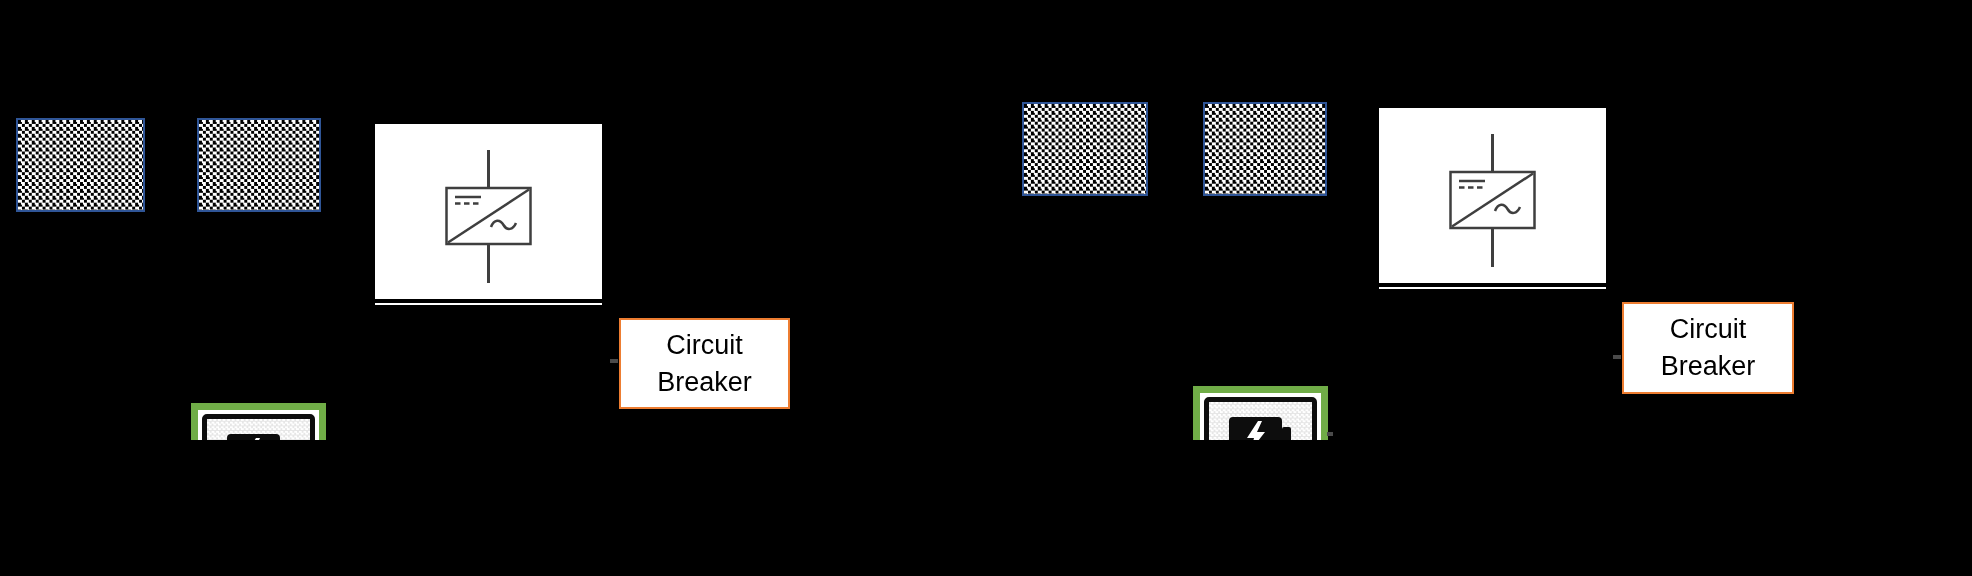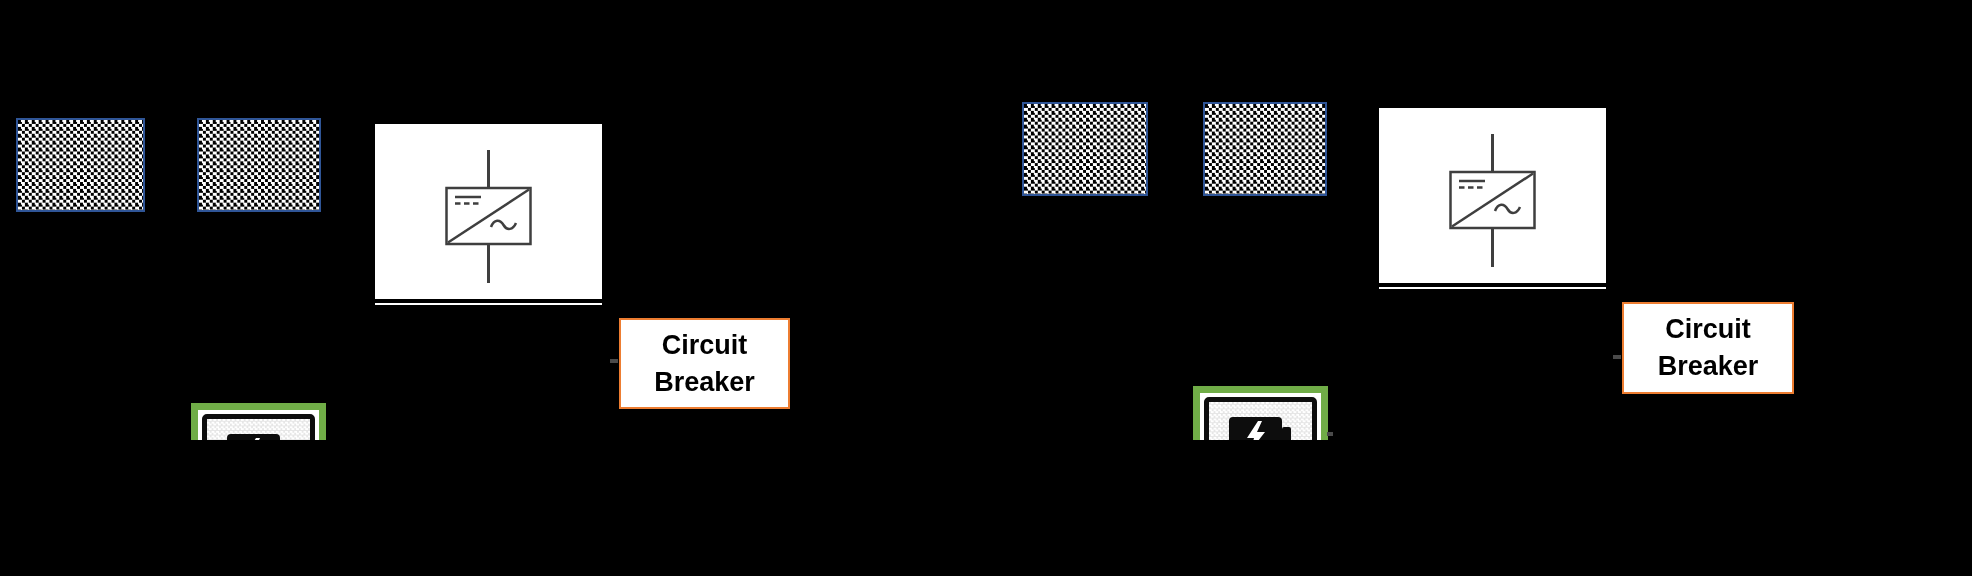--- a/index.html
+++ b/index.html
@@ -2,21 +2,20 @@
 <html style="--background: #000000; --placeholder-border: #2F5597; --breaker-border: #ED7D31; --battery-border: #70AD47; --inverter-line: #3F3F3F; --breaker-text: #000000; --box-fill: #FFFFFF;"><head>
 <meta charset="utf-8">
 <style>
   html,body{margin:0;padding:0;background:#000;}
   #stage{
     position:relative;
     width:1972px;height:440px;
     background:#000;
     overflow:hidden;
     font-family:"Liberation Sans", sans-serif;
-    font-weight:bold;
   }
   
   .placeholder{
     position:absolute;
     box-sizing:border-box;
     border:2.5px solid var(--placeholder-border,#2F5597);
     background:repeating-conic-gradient(#ffffff 0% 25%, #000000 0% 50%);
     background-size:6.9px 6.9px;
   }
   

